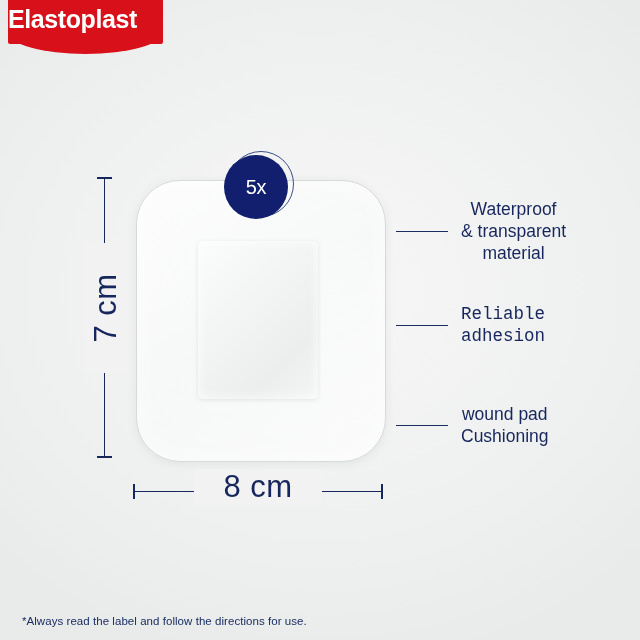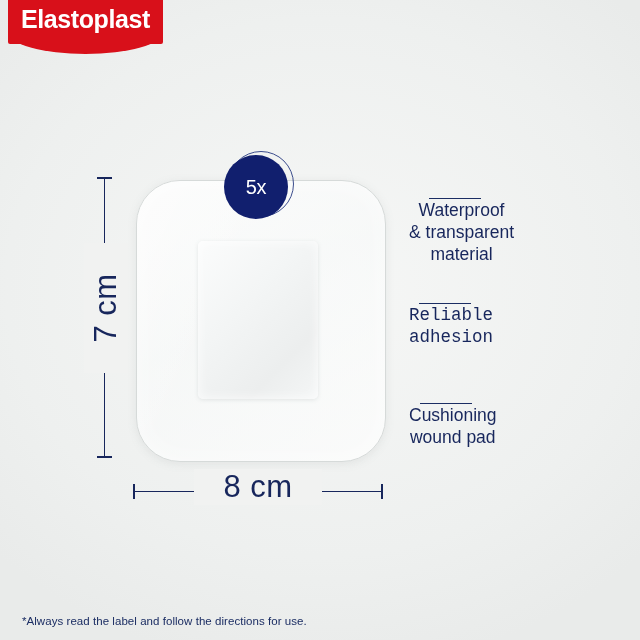--- a/index.html
+++ b/index.html
@@ -56,21 +56,21 @@
     height: 20px;
     background: #f5c518;
     border-radius: 0 0 50% 50% / 0 0 100% 100%;
     z-index: -1;
   }
   #logo-text {
     position: absolute;
     left: 0;
     top: 9px;
     width: 155px;
-    text-align: center;
+    text-align: left;
     color: #ffffff;
     font-size: 25px;
     font-weight: bold;
     letter-spacing: -0.4px;
     font-family: "Liberation Sans", sans-serif;
   }
 
   
   #plaster {
     position: absolute;
@@ -151,21 +151,20 @@
     font-size: 20px;
     font-weight: 500;
     letter-spacing: -0.3px;
   }
 
   
   .callout {
     position: absolute;
     display: flex;
     align-items: center;
-    flex-direction: column;
   }
   .callout-line {
     width: 52px;
     height: 0;
     border-top: 1.6px solid #1b2d63;
     flex: 0 0 auto;
   }
   .callout-text {
     color: #17265c;
     font-size: 17.5px;
@@ -300,22 +299,22 @@
     <div class="callout-line"></div>
     <div class="callout-text">
       <div>Reliable</div>
       <div>adhesion</div>
     </div>
   </div>
 
   <div class="callout" id="callout-3">
     <div class="callout-line"></div>
     <div class="callout-text">
+      <div>wound pad</div>
       <div>Cushioning</div>
-      <div>wound pad</div>
     </div>
   </div>
 
   <div id="dim-v">
     <div id="dim-v-line"></div>
     <div class="cap-h" id="dim-v-cap-top"></div>
     <div class="cap-h" id="dim-v-cap-bot"></div>
     <div id="dim-v-label">7 cm</div>
   </div>
 

